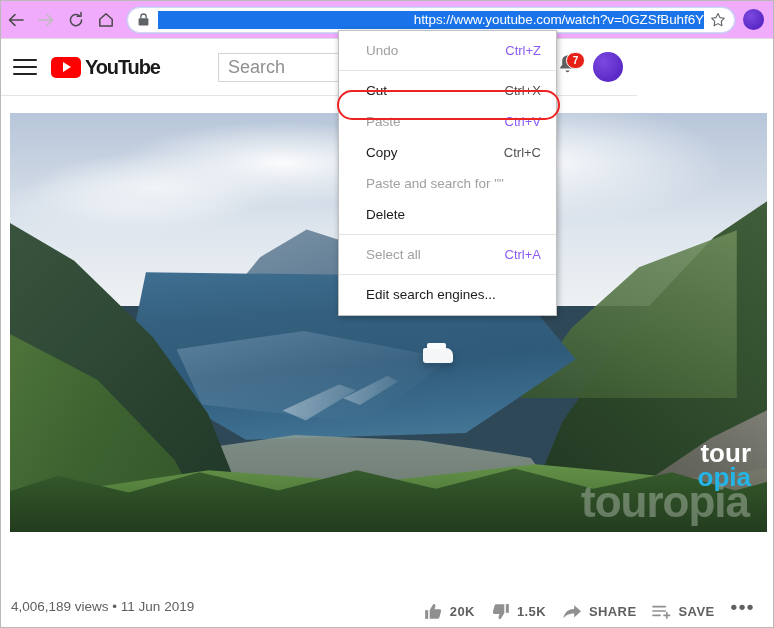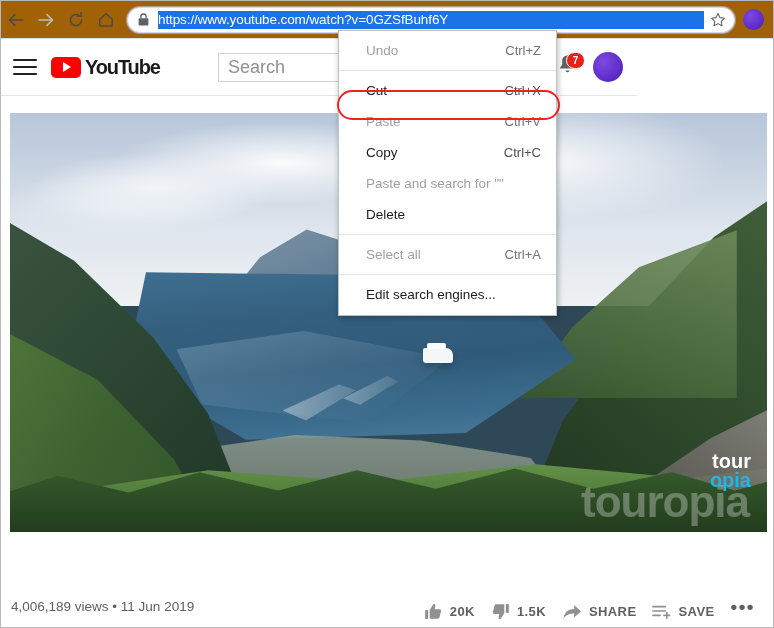--- a/index.html
+++ b/index.html
@@ -15,23 +15,23 @@
     background: #ffffff;
     box-sizing: border-box;
     border: 1px solid #b9b9b9;
     overflow: hidden;
   }
 
   
   .browser-bar {
     position: absolute; left: 0; top: 0;
     width: 772px; height: 37px;
-    background: #a16207;
+    background: #f0abfc;
     border-bottom: 1px solid #dedede;
-    display: flex; align-items: center;
+    display: flex; align-items: center; text-align: right;
   }
   .nav-btn {
     width: 30px; height: 30px;
     display: flex; align-items: center; justify-content: center;
     flex: 0 0 auto;
   }
   .nav-btn svg { display:block; }
 
   .omnibox {
     flex: 1 1 auto;
@@ -280,21 +280,21 @@
   }
   .wm-big {
     position: absolute; right: 18px; bottom: 8px;
     font-size: 44px; font-weight: bold;
     color: rgba(255,255,255,0.30);
     letter-spacing: -1px;
     line-height: 1;
   }
   .wm-small {
     position: absolute; right: 16px; bottom: 42px;
-    font-size: 20px; font-weight: bold;
+    font-size: 26px; font-weight: bold;
     line-height: 0.95;
     text-align: right;
   }
   .wm-tour { color: #ffffff; display: block; }
   .wm-opia { color: #23b5e8; display: block; }
 
   
   .video-title {
     position: absolute; left: 10px; top: 537px;
     font-size: 19px;
@@ -340,21 +340,21 @@
     height: 31px;
     display: flex; align-items: center;
     justify-content: space-between;
     padding: 0 15px 0 27px;
     font-size: 13.5px;
     color: #1c1c1c;
     box-sizing: border-box;
   }
   .ctx-item.disabled { color: #a0a0a0; }
   .ctx-item .accel { color: #505050; font-size: 13px; }
-  .ctx-item.disabled .accel { color: #737373; }
+  .ctx-item.disabled .accel { color: #8b5cf6; }
   .ctx-sep {
     height: 1px; background: #e4e4e4;
     margin: 4px 0 4px 0;
   }
   .ctx-highlight {
     position: absolute;
     left: 336px; top: 89px;
     width: 223px; height: 30px;
     border: 2.5px solid #ee2222;
     border-radius: 15px;

